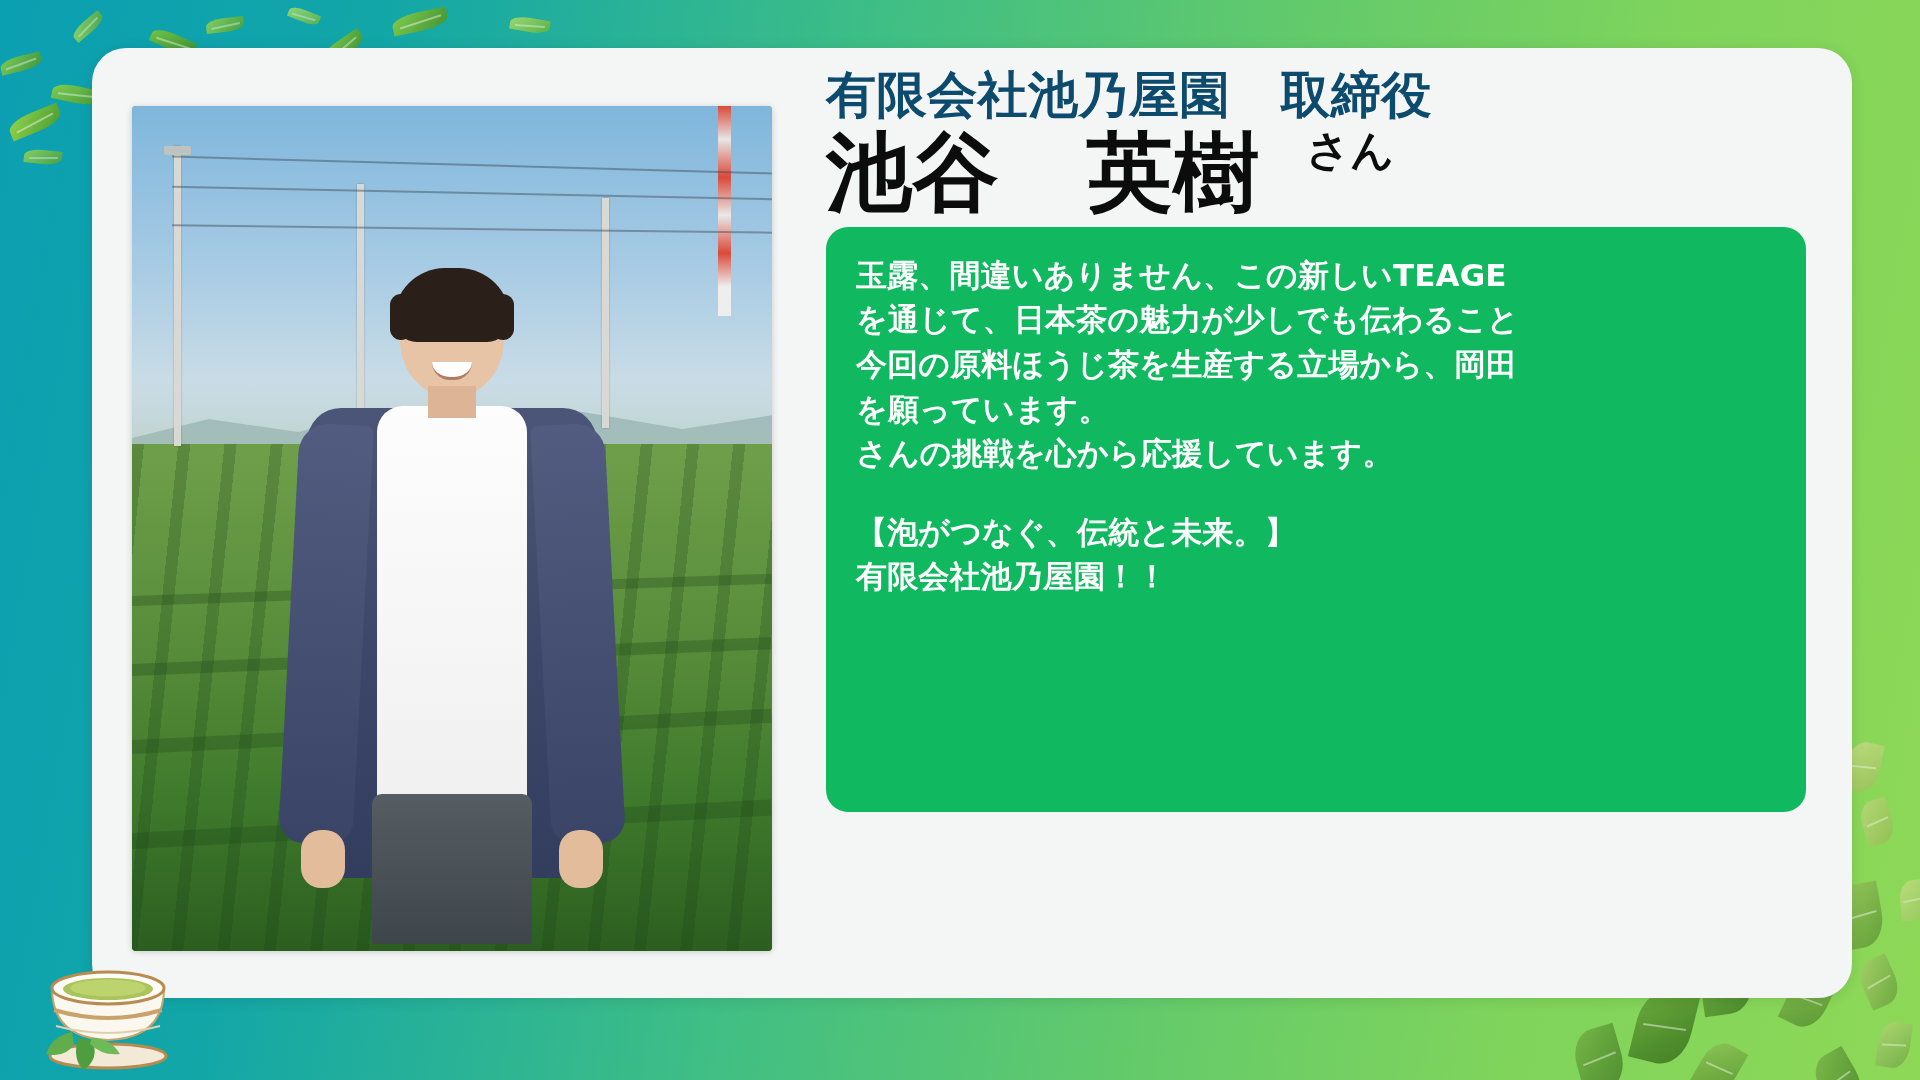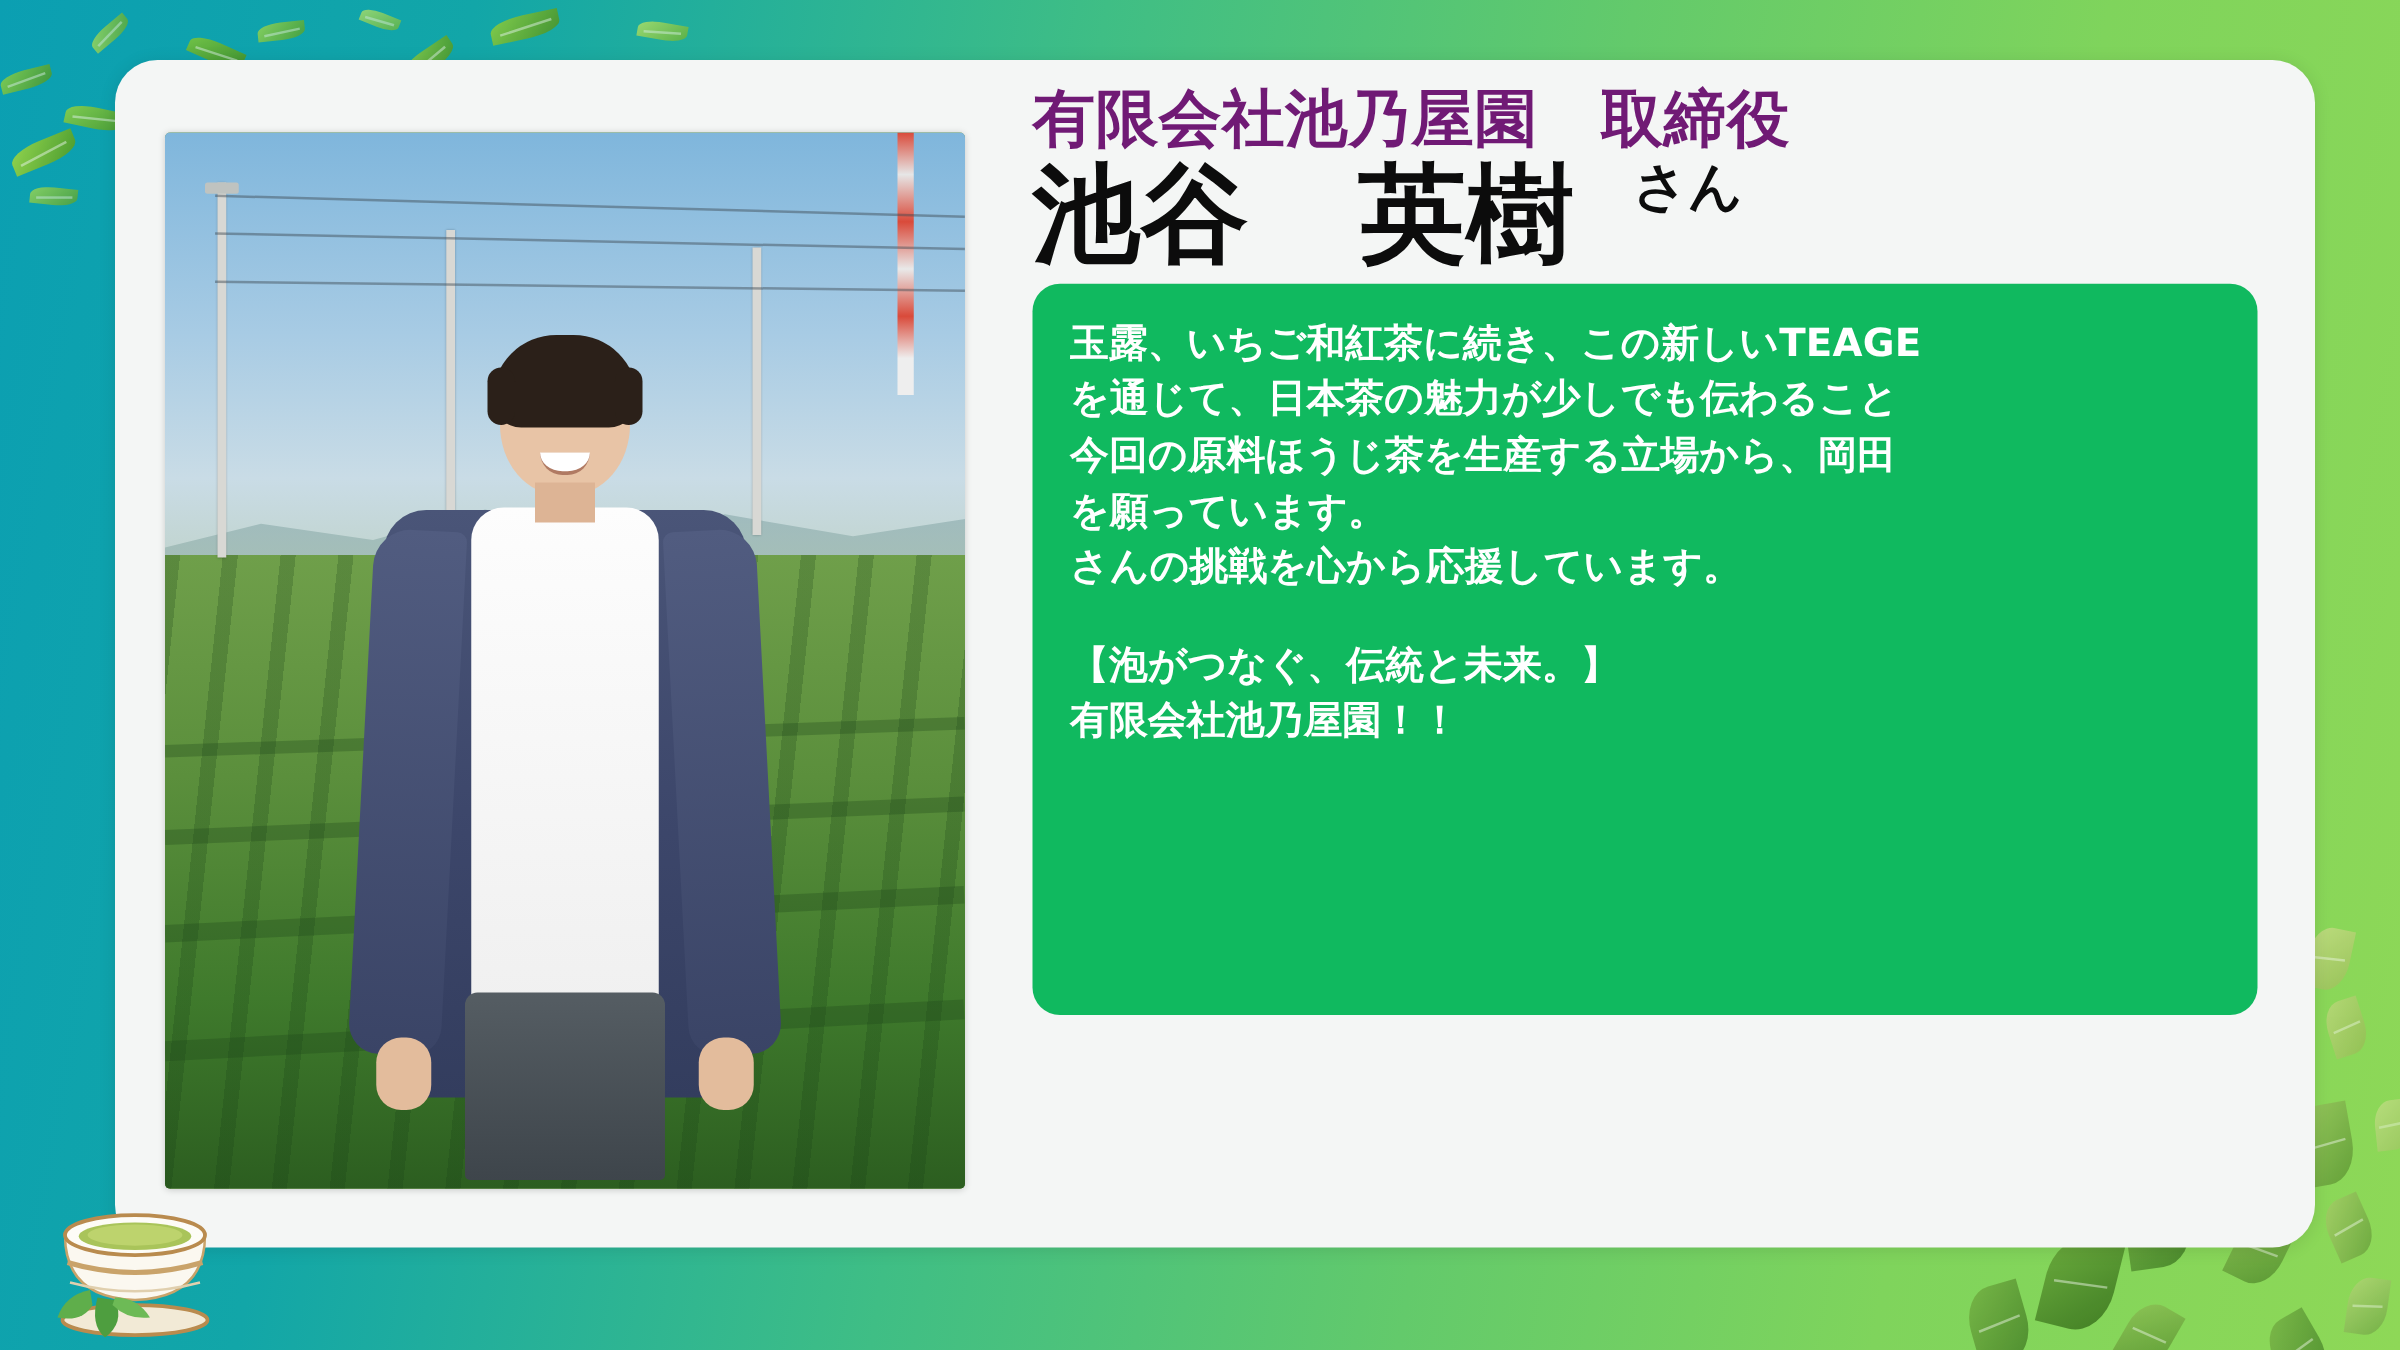--- a/index.html
+++ b/index.html
@@ -22,21 +22,21 @@
     box-shadow:0 2px 14px rgba(0,0,0,.10);
     display:flex;
   }
   #photo-col{flex:0 0 660px;padding:58px 0 0 40px;box-sizing:border-box;}
   #photo{
     width:640px;height:845px;border-radius:4px;overflow:hidden;position:relative;
     background:#6d9a4a;box-shadow:0 1px 6px rgba(0,0,0,.18);
   }
   #text-col{flex:1;padding:18px 46px 0 54px;box-sizing:border-box;}
   .affil{
-    font-weight:700;color:#701a75;font-size:50px;line-height:1.18;
+    font-weight:700;color:#0c4a6e;font-size:50px;line-height:1.18;
     letter-spacing:.01em;white-space:pre-wrap;margin:0 0 4px 0;
   }
   .name-row{display:flex;align-items:flex-start;margin:4px 0 10px 0;}
   .name{
     font-weight:700;color:#0C0C0C;font-size:86px;line-height:1.02;
     letter-spacing:.01em;white-space:pre;
   }
   .honorific{
     font-weight:700;color:#0C0C0C;font-size:43px;line-height:1;
     margin:0 0 10px 46px;white-space:pre;
@@ -185,21 +185,21 @@
     <div id="text-col">
 
       <div class="affil">有限会社池乃屋園　取締役</div>
 
       <div class="name-row">
         <div class="name">池谷　英樹</div>
         <div class="honorific">さん</div>
       </div>
 
       <div id="message-box">
-        <div class="msg-line">玉露、いちご和紅茶に続き、この新しいTEAGE</div>
+        <div class="msg-line">玉露、間違いありません、この新しいTEAGE</div>
         <div class="msg-line">を通じて、日本茶の魅力が少しでも伝わること</div>
         <div class="msg-line">今回の原料ほうじ茶を生産する立場から、岡田</div>
         <div class="msg-line">を願っています。</div>
         <div class="msg-line">さんの挑戦を心から応援しています。</div>
         <div class="msg-gap"></div>
         <div class="msg-line">【泡がつなぐ、伝統と未来。】</div>
         <div class="msg-line">有限会社池乃屋園！！</div>
       </div>
 
     </div>

